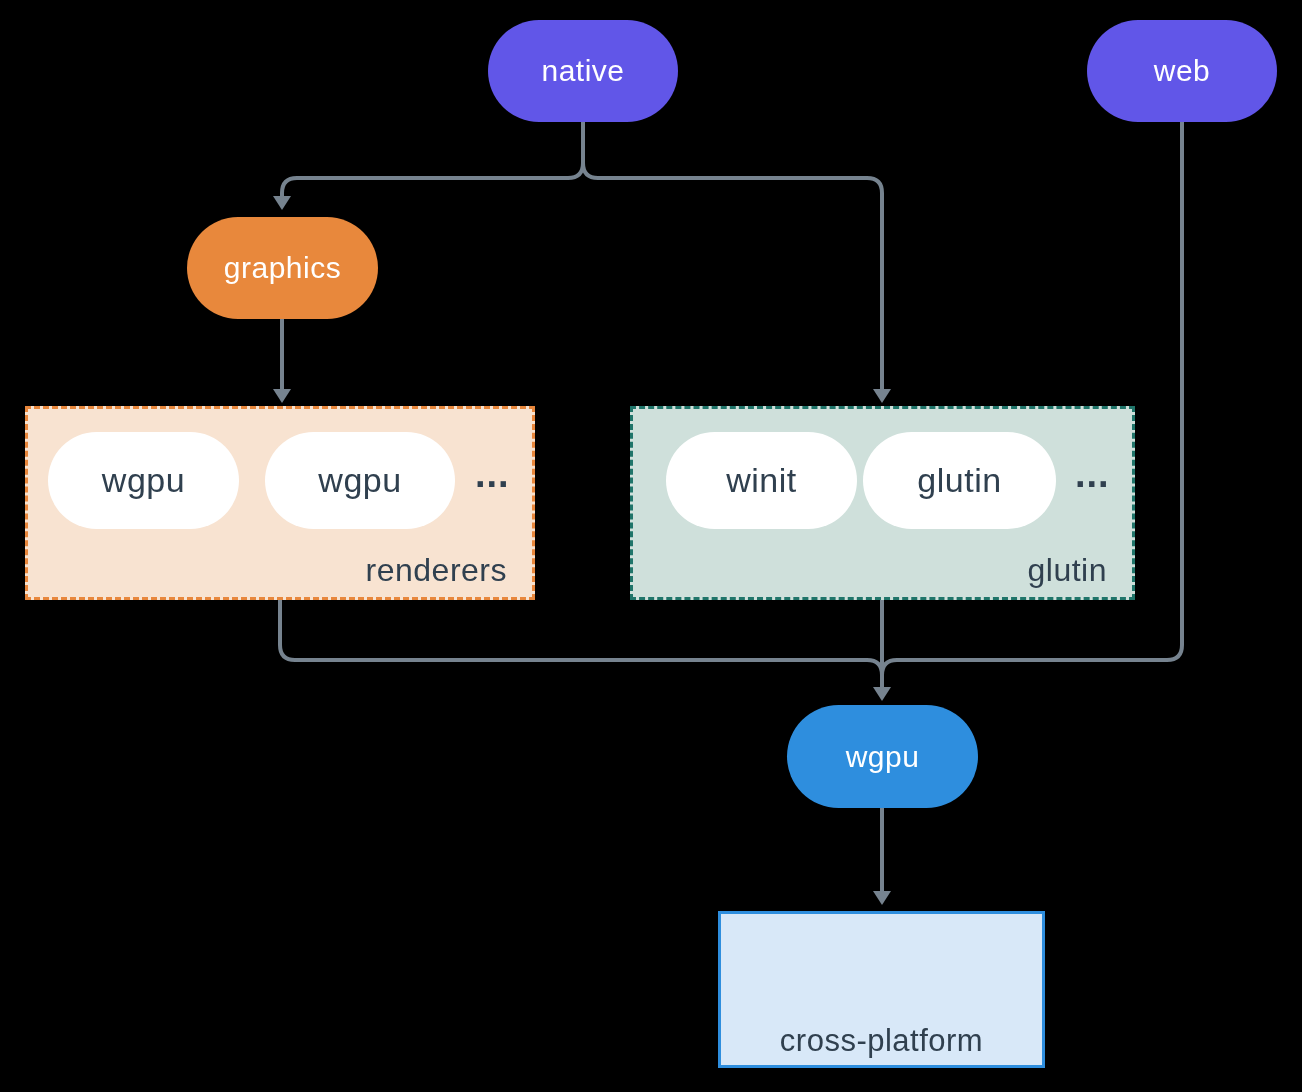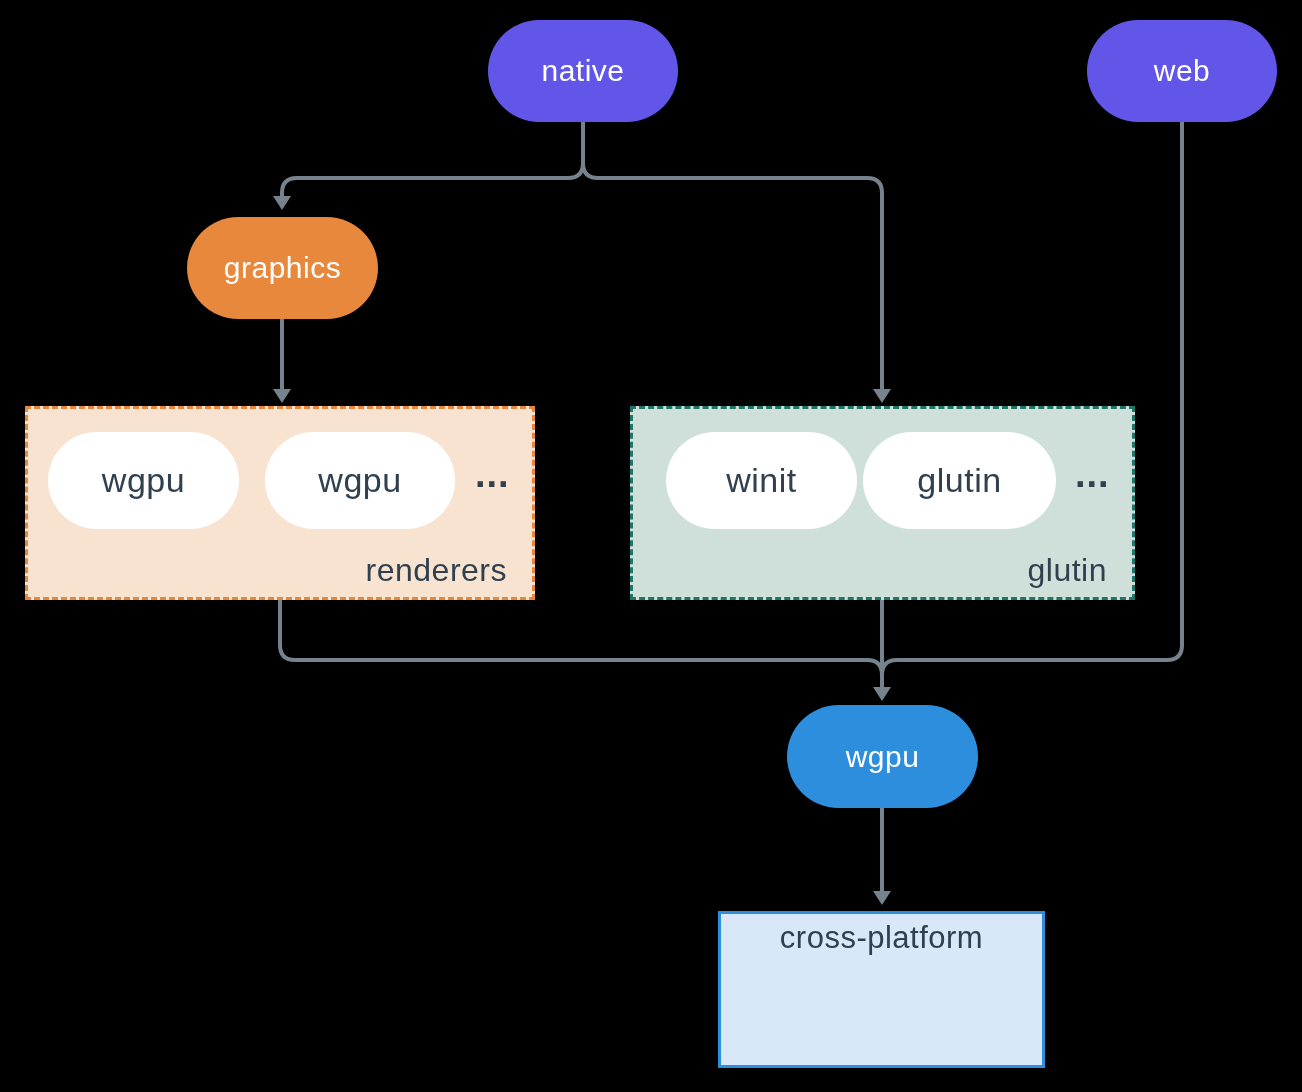--- a/index.html
+++ b/index.html
@@ -108,21 +108,21 @@
   .app-box {
     position: absolute;
     left: 718px; top: 911px;
     width: 327px; height: 157px;
     box-sizing: border-box;
     background: var(--app-fill);
     border: 3px solid var(--app-border);
     display: flex;
     flex-direction: column;
     align-items: center;
-    justify-content: flex-start;
+    justify-content: flex-end;
     color: var(--slate-text);
     font-size: 31px;
     letter-spacing: 0.5px;
     line-height: 48px;
   }
 </style>
 </head>
 <body>
 
 <div class="stage">

